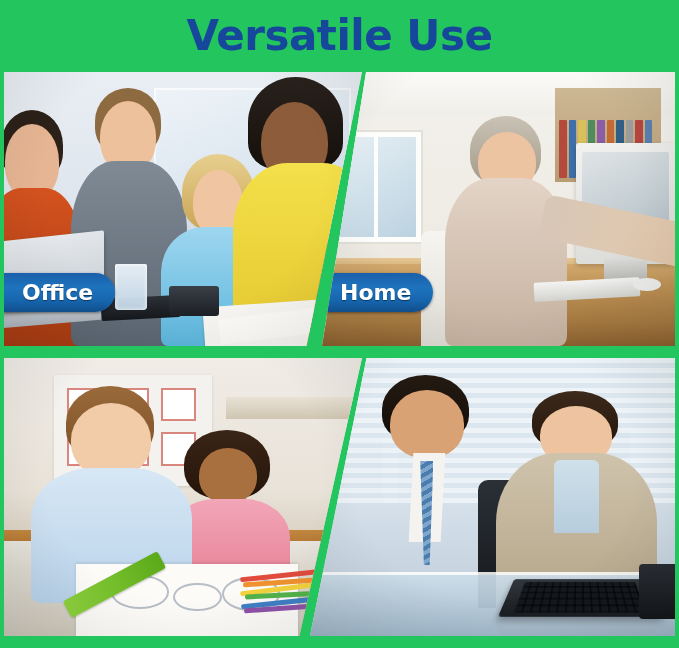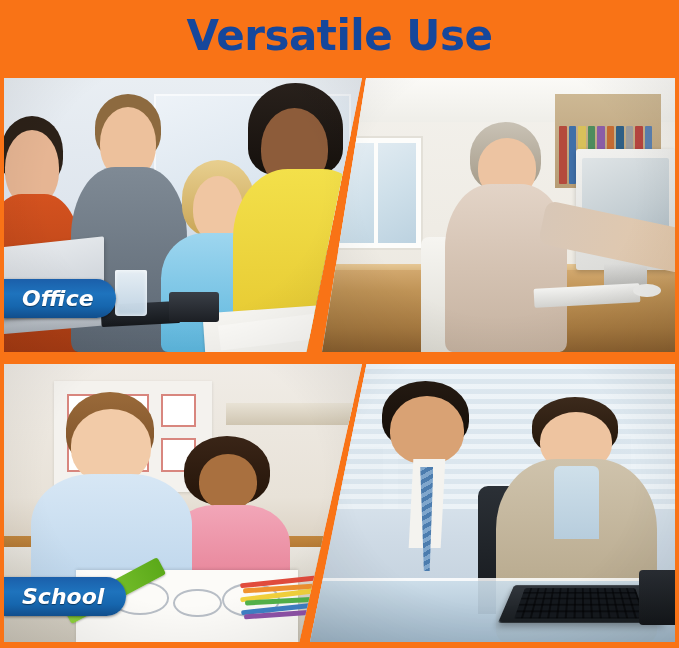--- a/index.html
+++ b/index.html
@@ -3,38 +3,38 @@
 <meta charset="utf-8">
 <title>Versatile Use</title>
 <style>
   * { margin:0; padding:0; box-sizing:border-box; }
   html,body{
     width:679px; height:648px;
     background:#ffffff;
     font-family:"Liberation Sans", sans-serif;
     overflow:hidden;
   }
-  #root{ position:relative; width:679px; height:648px; background:#f97316; }
+  #root{ position:relative; width:679px; height:648px; background:#22c55e; }
 
   
   .title-bar{
     position:absolute; left:0; top:0; width:679px; height:72px;
     display:flex; align-items:center; justify-content:center;
   }
   .title-text{
     font-family:"DejaVu Sans", sans-serif;
     font-weight:bold;
     font-size:42px;
     letter-spacing:-0.5px;
     color:#16479B;
     line-height:1;
   }
 
   
-  .grid{ position:absolute; left:0; top:74px; width:619px; height:574px;font-style:italic; }
+  .grid{ position:absolute; left:0; top:68px; width:619px; height:574px; }
 
   .panel{
     position:absolute;
     overflow:hidden;
     background:#d9dde2;
     box-shadow:0 2px 4px rgba(0,0,0,.35);
   }
   
   .p-tl{ left:4px;  top:4px;   width:358px; height:274px;
          clip-path: polygon(0 0, 100% 0, 84.5% 100%, 0 100%); }
@@ -337,20 +337,23 @@
         <div class="person hm-woman">
           <div class="hair"></div>
           <div class="head"></div>
           <div class="body"></div>
         </div>
         <div class="hm-arm"></div>
         <div class="hm-kbd"></div>
         <div class="hm-mouse"></div>
         <div class="shadow-fx"></div>
       </div>
+      <div class="badge b-home">
+        <span class="badge-text">Home</span>
+      </div>
     </div>
 
     <div class="panel p-bl">
       <div class="photo">
         <div class="sc-wall"></div>
         <div class="sc-board">
           <div class="sc-card" style="left:8%;top:12%;width:22%;height:30%;"></div>
           <div class="sc-card" style="left:38%;top:12%;width:22%;height:30%;"></div>
           <div class="sc-card" style="left:68%;top:12%;width:22%;height:30%;"></div>
           <div class="sc-card" style="left:8%;top:52%;width:22%;height:30%;"></div>
@@ -381,23 +384,20 @@
           <div class="pcl" style="left:0;top:6%;width:84%;background:#e14b3c;transform:rotate(-6deg);"></div>
           <div class="pcl" style="left:2%;top:20%;width:82%;background:#f0922f;transform:rotate(-4deg);"></div>
           <div class="pcl" style="left:0;top:34%;width:86%;background:#f3d23c;transform:rotate(-7deg);"></div>
           <div class="pcl" style="left:4%;top:48%;width:80%;background:#53b24a;transform:rotate(-3deg);"></div>
           <div class="pcl" style="left:1%;top:62%;width:84%;background:#3f7fc4;transform:rotate(-6deg);"></div>
           <div class="pcl" style="left:3%;top:76%;width:80%;background:#8e52a8;transform:rotate(-4deg);"></div>
         </div>
         <div class="sc-marker"></div>
         <div class="shadow-fx"></div>
       </div>
-      <div class="badge b-school">
-        <span class="badge-text">School</span>
-      </div>
     </div>
 
     <div class="panel p-br">
       <div class="photo">
         <div class="bz-wall"></div>
         <div class="bz-bldg" style="left:4%;width:16%;height:22%;"></div>
         <div class="bz-bldg" style="left:24%;width:12%;height:30%;"></div>
         <div class="bz-bldg" style="left:70%;width:18%;height:26%;"></div>
         <div class="bz-blind"></div>
 

